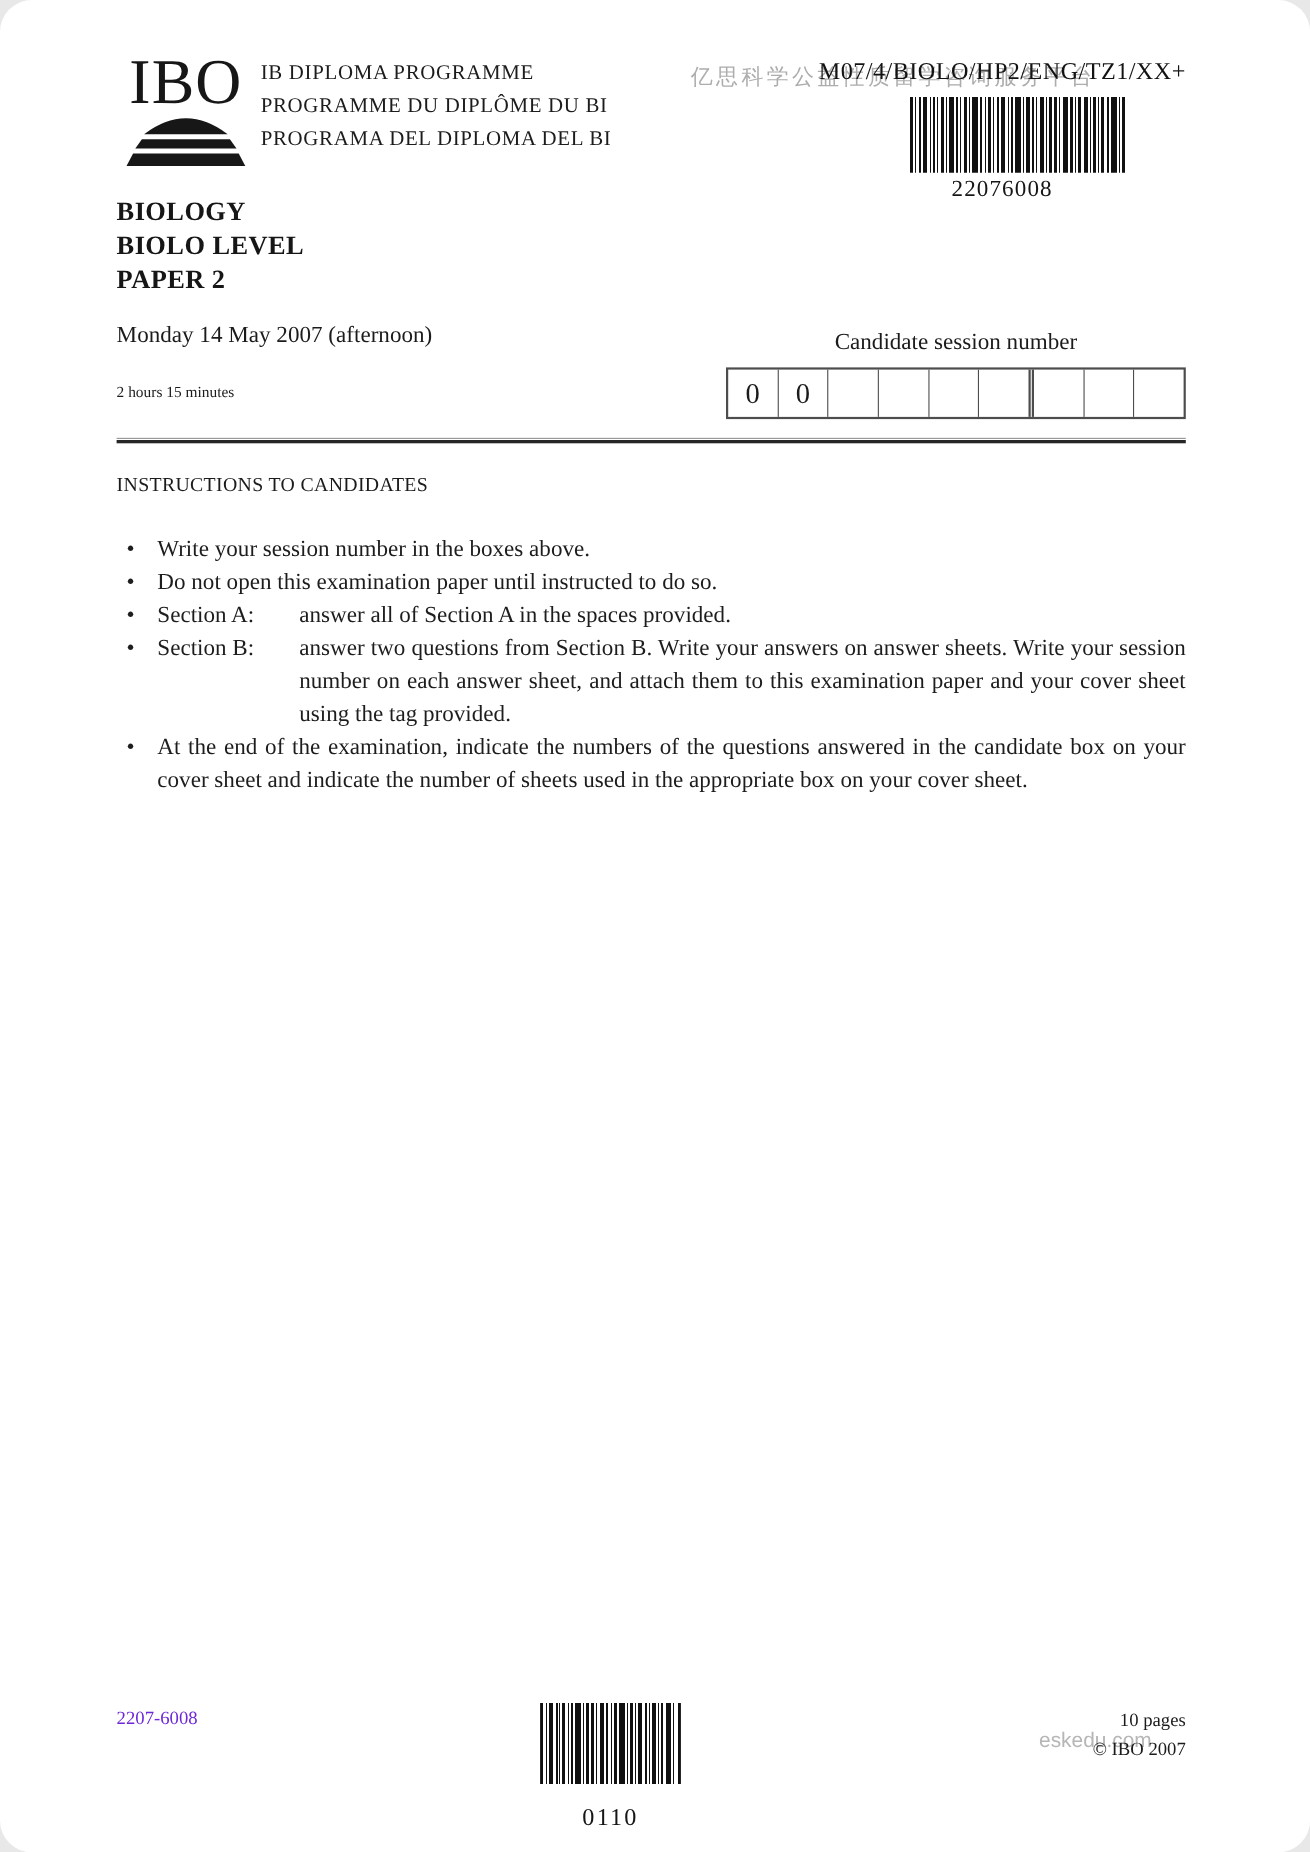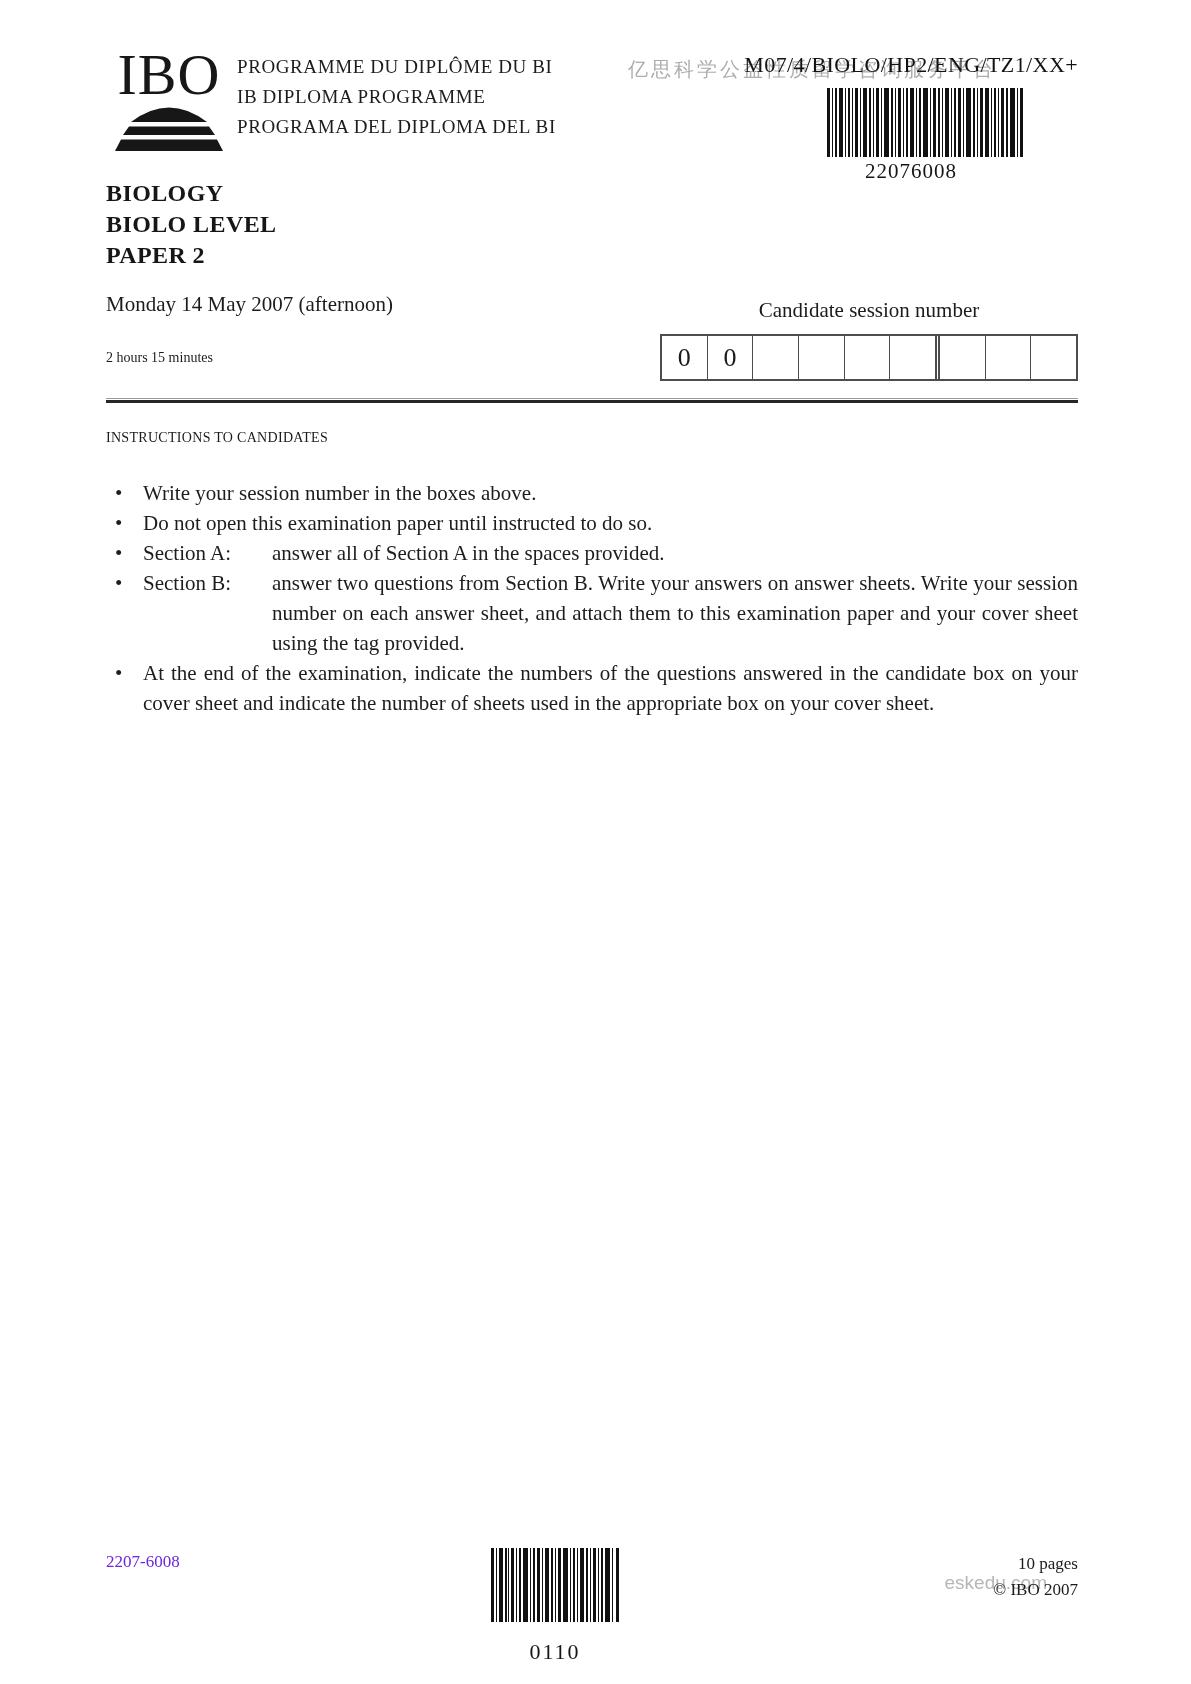--- a/index.html
+++ b/index.html
@@ -6,20 +6,21 @@
   html, body { background: #e8e8e8; }
   .page {
     position: relative;
     width: 1191px;
     height: 1684px;
     background: #ffffff;
     margin: 0 auto;
     font-family: "Liberation Serif", "DejaVu Serif", serif;
     color: #1d1d1d;
     overflow: hidden;
+    border-radius: 29px;
   }
 
   
   .logo-wrap { position: absolute; left: 110px; top: 46px; width: 118px; text-align: center; }
   .logo-text {
     font-size: 58px; line-height: 58px; letter-spacing: 1px;
     color: #171717; font-weight: 400;
   }
   .logo-dome { display: block; margin: 2px auto 0 auto; }
 
@@ -65,21 +66,21 @@
     font-size: 26px; color: #1b1b1b; text-align: center; line-height: 44px;
   }
   .scell:first-child { border-left: none; }
   .scell.dbl { border-left: 5px double #4d4d4d; }
 
   .rule { position: absolute; left: 106px; top: 398px; width: 972px; height: 5px;
           background: linear-gradient(#9a9a9a 0 22%, #ffffff 22% 38%, #262626 38% 100%); }
 
   
   .instructions { position: absolute; left: 106px; top: 430px; width: 972px; }
-  .instr-heading { font-size: 14px; letter-spacing: 0.3px; color: #1b1b1b; }
+  .instr-heading { font-size: 18px; letter-spacing: 0.3px; color: #1b1b1b; }
   .bullets { margin-top: 32px; }
   .bullet-row { display: grid; grid-template-columns: 37px 129px 1fr; }
   .bullet-row .dot { padding-left: 9px; font-size: 21px; line-height: 30px; }
   .bullet-row .blabel { font-size: 21px; line-height: 30px; white-space: nowrap; }
   .bullet-row .btext { font-size: 21px; line-height: 30px; }
   .bullet-row .btext.wide { grid-column: 2 / 4; }
   .bullet-row .btext.justify { text-align: justify; }
 
   
   .footer-ref { position: absolute; left: 106px; top: 1552px; font-size: 17px; color: #6d28d9; }
@@ -103,22 +104,22 @@
     <svg class="logo-dome" width="110" height="46" viewBox="0 0 110 46">
       <g fill="#171717">
         <path d="M17,16 Q55,-13 93,16 Z"></path>
         <path d="M15,20.5 L95,20.5 L101,29 L9,29 Z"></path>
         <path d="M7,33.5 L103,33.5 L109,45 L1,45 Z"></path>
       </g>
     </svg>
   </div>
 
   <div class="programme-lines">
+    <div class="programme-line">IB DIPLOMA PROGRAMME</div>
     <div class="programme-line">PROGRAMME DU DIPLÔME DU BI</div>
-    <div class="programme-line">IB DIPLOMA PROGRAMME</div>
     <div class="programme-line">PROGRAMA DEL DIPLOMA DEL BI</div>
   </div>
 
   <div class="code-area">
     <span class="cn-watermark">亿思科学公益性质留学咨询服务平台</span>
     <span class="paper-code">M07/4/BIOLO/HP2/ENG/TZ1/XX+</span>
   </div>
 
   <div class="barcode-top">
     <svg class="bc" width="196" height="69" viewBox="0 0 196 69" shape-rendering="crispEdges">

